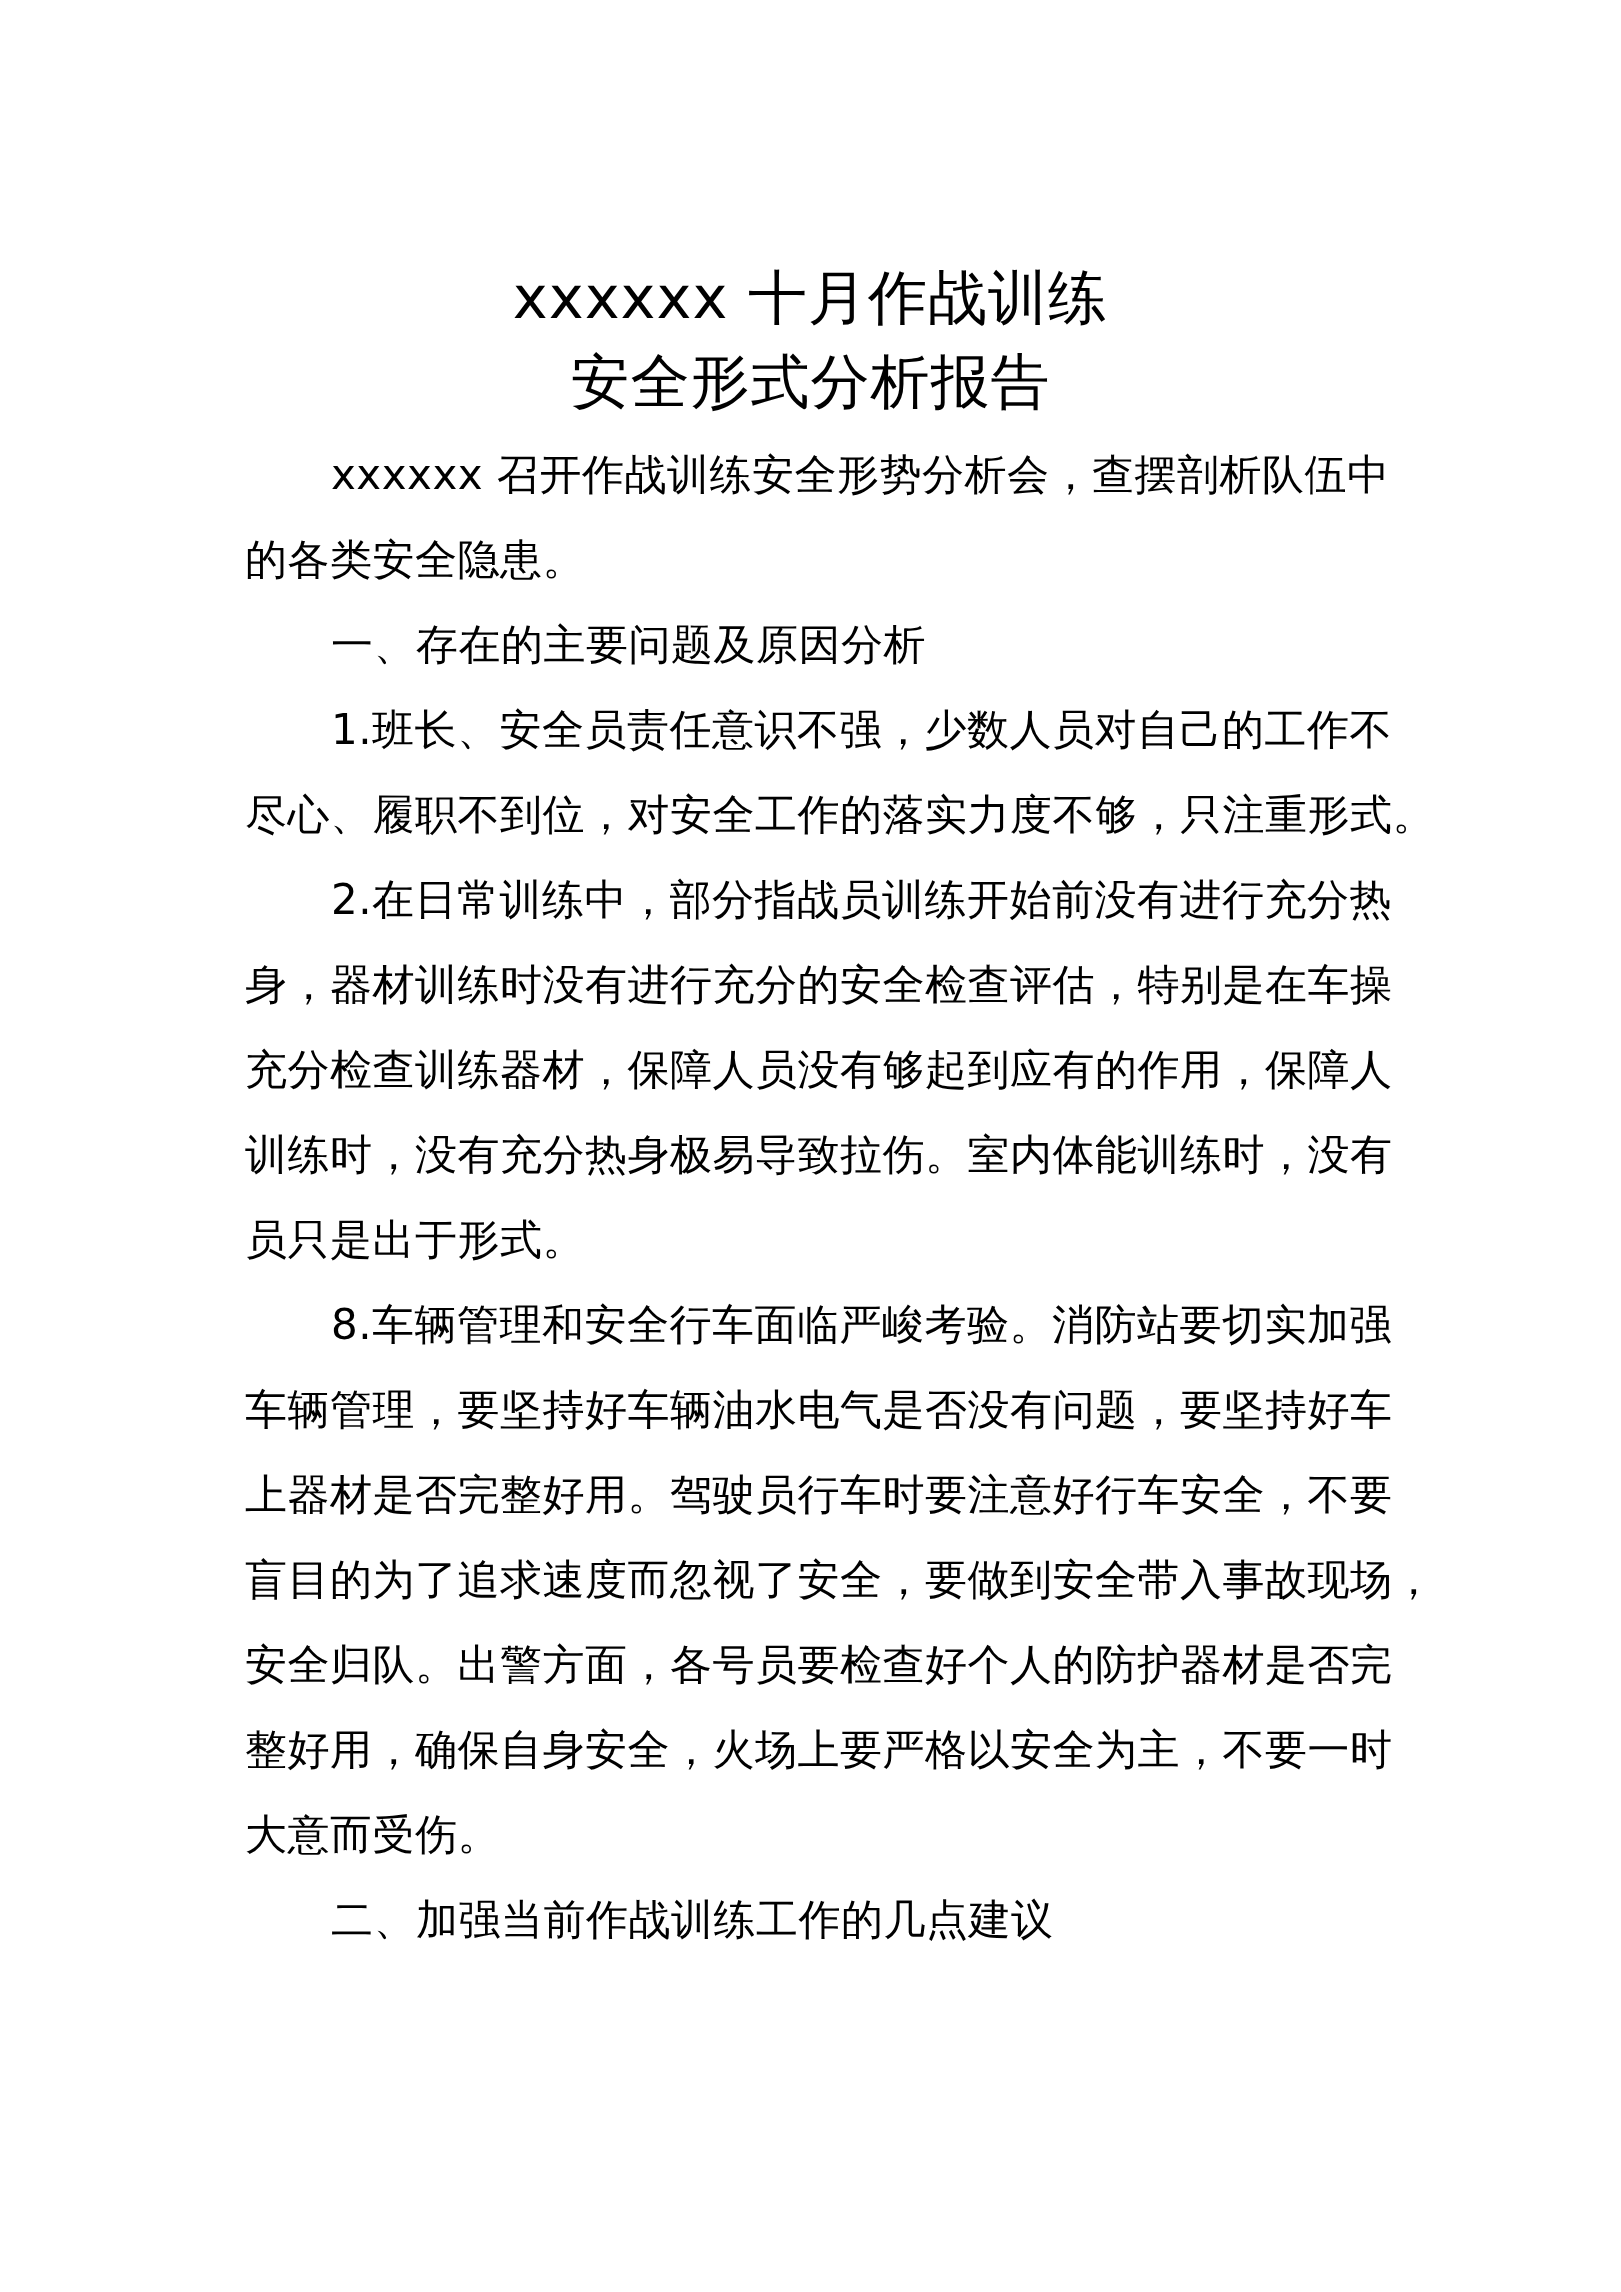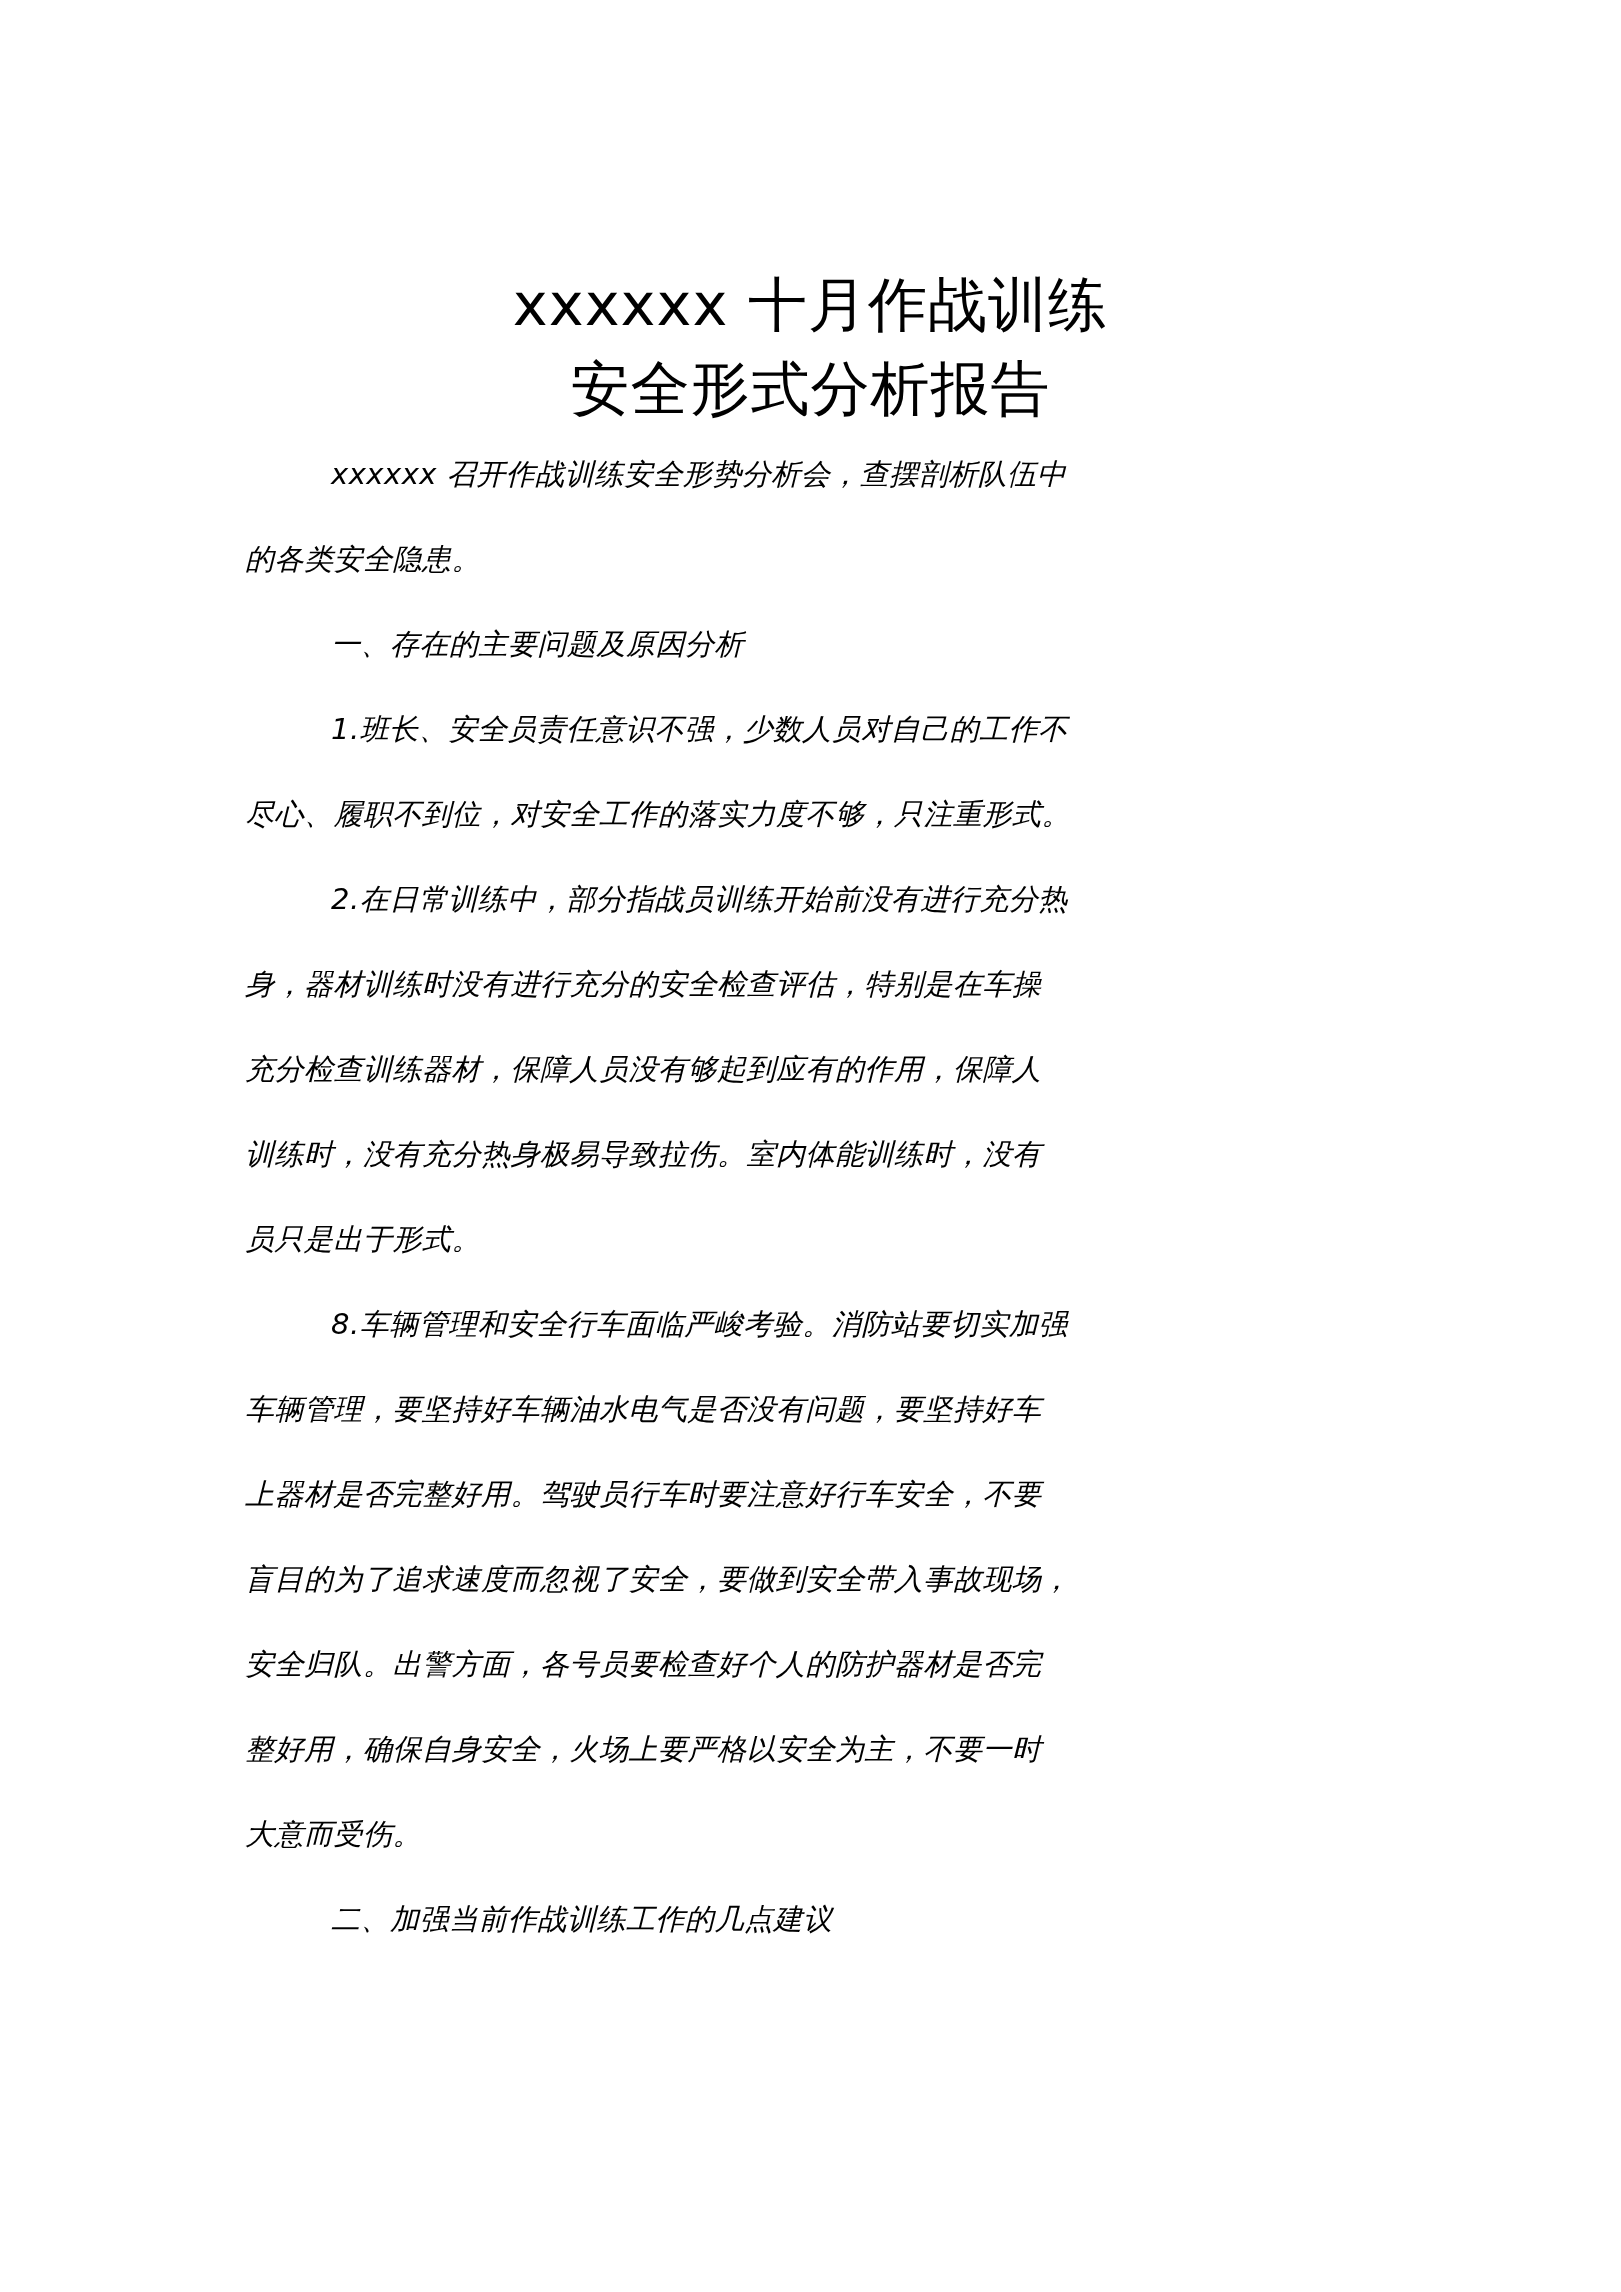--- a/index.html
+++ b/index.html
@@ -20,43 +20,42 @@
       left: 0;
       top: 0;
       width: 1621px;
       height: 2293px;
       background: #ffffff;
     }
     .title-block {
       position: absolute;
       left: 0;
       width: 1621px;
-      top: 263px;
+      top: 256px;
       text-align: center;
     }
     .title-line {
       font-size: 59px;
       line-height: 84px;
       height: 84px;
       white-space: nowrap;
       letter-spacing: 1px;
     }
     .body-block {
       position: absolute;
       left: 245px;
       top: 443px;
       width: 1147px;
     }
     .line {
-      font-size: 29px;
+      font-size: 42px;
       height: 85px;
       line-height: 63px;
       white-space: nowrap;
       letter-spacing: 0.5px;
-      font-style: italic;
     }
     .line.indent {
       padding-left: 86px;
     }
   </style>
 </head>
 <body>
 
 <div class="page">
 

